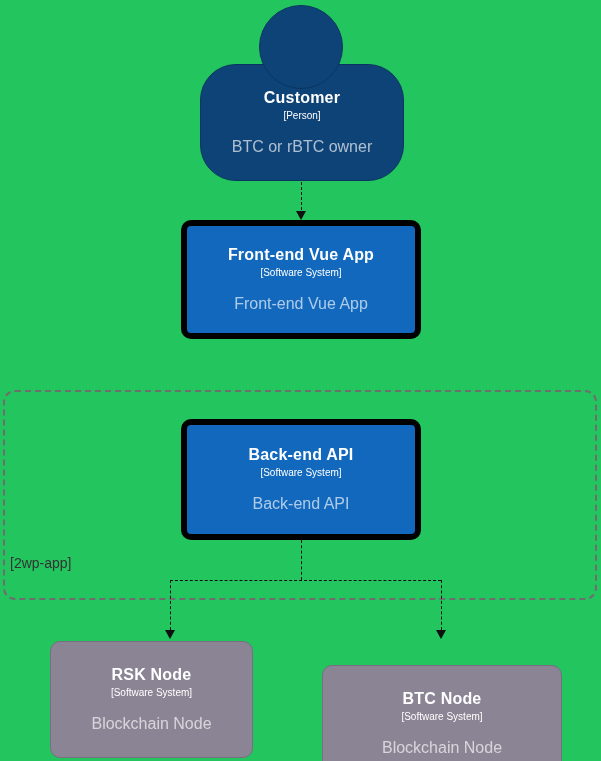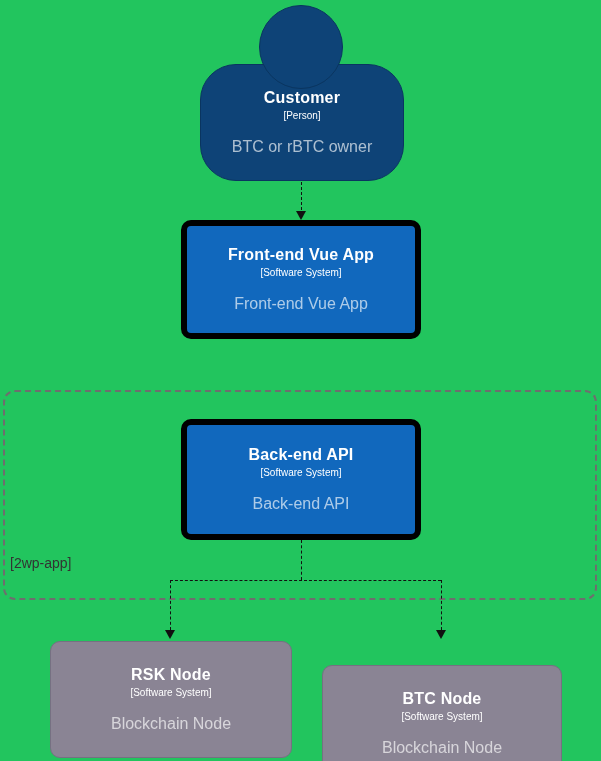--- a/index.html
+++ b/index.html
@@ -43,21 +43,21 @@
     border-radius: 10px;
     display: flex; flex-direction: column;
     align-items: center; justify-content: center;
     text-align: center;
     color: #ffffff;
   }
   .sysbox.blue  { background: #1168bd; border: 6px solid #000000; }
   .sysbox.gray  { background: #8a8494; border: 1px solid #767082; }
   .box-frontend { left: 181px; top: 220px; width: 240px; height: 119px; }
   .box-backend  { left: 181px; top: 419px; width: 240px; height: 121px; }
-  .box-rsk      { left:  50px; top: 641px; width: 242px; height: 117px; }
+  .box-rsk      { left:  50px; top: 641px; width: 203px; height: 117px; }
   .box-btc      { left: 322px; top: 665px; width: 240px; height: 117px; }
 
   .node-title { font-size: 16px; font-weight: bold; letter-spacing: 0.2px; }
   .node-meta  { font-size: 10px; margin-top: 3px; }
   .node-desc  { font-size: 16px; margin-top: 17px; color: rgba(255,255,255,0.66); }
 
   
   .boundary {
     position: absolute;
     left: 3px; top: 390px;

